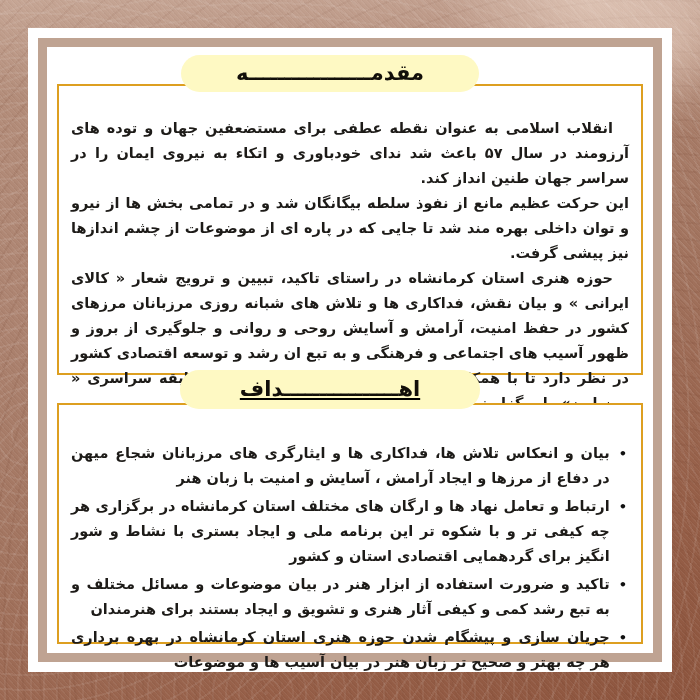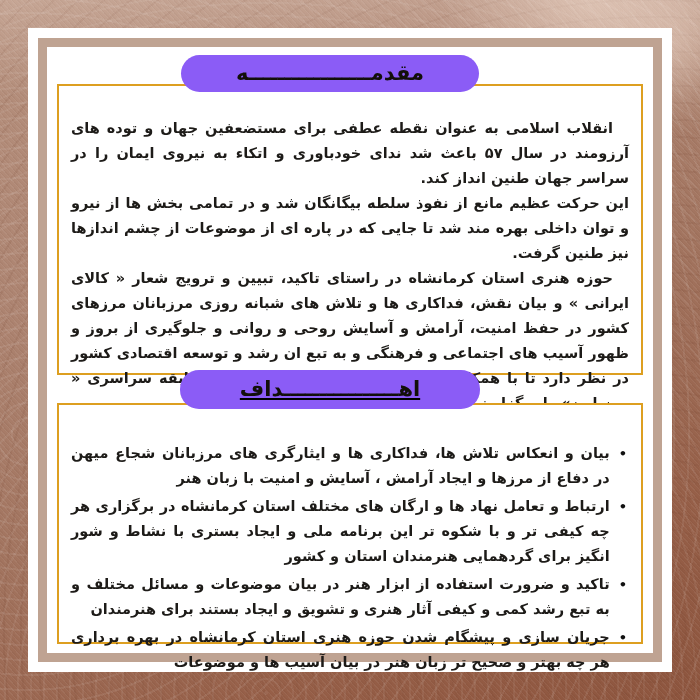--- a/index.html
+++ b/index.html
@@ -28,21 +28,21 @@
   .frame-band{position:absolute;inset:10px;border:9px solid #bfa392;pointer-events:none;}
 
   .section-box{
     position:absolute;left:29px;width:586px;box-sizing:border-box;
     border:2px solid #dd9f20;background:#ffffff;
   }
   #box-intro{top:56px;height:291px;}
   #box-objectives{top:375px;height:241px;}
 
   .header-pill{
-    position:absolute;z-index:3;background:#8b5cf6;border-radius:19px;
+    position:absolute;z-index:3;background:#fef9c3;border-radius:19px;
     display:flex;align-items:center;justify-content:center;
   }
   #pill-intro{left:153px;top:27px;width:298px;height:37px;}
   #pill-objectives{left:152px;top:342px;width:300px;height:39px;text-decoration:underline;}
   .header-pill .pill-label{
     font-size:21px;font-weight:bold;color:#120f0a;white-space:nowrap;
     transform:translateY(-1px);
   }
 
   .intro-text{
@@ -67,38 +67,38 @@
 
 <div class="stage">
   <div class="bg"></div>
 
   <div class="card">
     <div class="frame-band"></div>
 
     <div class="section-box" id="box-intro">
       <div class="intro-text">
         <p class="indent">انقلاب اسلامی به عنوان نقطه عطفی برای مستضعفین جهان و توده های آرزومند در سال ۵۷ باعث شد ندای خودباوری و اتکاء به نیروی ایمان را در سراسر جهان طنین انداز کند.</p>
-        <p>این حرکت عظیم مانع از نفوذ سلطه بیگانگان شد و در تمامی بخش ها از نیرو و توان داخلی بهره مند شد تا جایی که در پاره ای از موضوعات از چشم اندازها نیز طنین گرفت.</p>
+        <p>این حرکت عظیم مانع از نفوذ سلطه بیگانگان شد و در تمامی بخش ها از نیرو و توان داخلی بهره مند شد تا جایی که در پاره ای از موضوعات از چشم اندازها نیز پیشی گرفت.</p>
         <p class="indent">حوزه هنری استان کرمانشاه در راستای تاکید، تبیین و ترویج شعار « کالای ایرانی » و بیان نقش، فداکاری ها و تلاش های شبانه روزی مرزبانان مرزهای کشور در حفظ امنیت، آرامش و آسایش روحی و روانی و جلوگیری از بروز و ظهور آسیب های اجتماعی و فرهنگی و به تبع ان رشد و توسعه اقتصادی کشور در نظر دارد تا با همکاری فرماندهی مرزبانی استان و... مسابقه سراسری « مرز امن» را برگزار نماید.</p>
       </div>
     </div>
 
     <div class="header-pill" id="pill-intro">
       <span class="pill-label">مقدمـــــــــــــــــه</span>
     </div>
 
     <div class="section-box" id="box-objectives">
       <ul class="objectives-list">
         <li>
           <span class="bullet-dot">•</span>
           <span class="item-text">بیان و انعکاس تلاش ها، فداکاری ها و ایثارگری های مرزبانان شجاع میهن در دفاع از مرزها و ایجاد آرامش ، آسایش و امنیت با زبان هنر</span>
         </li>
         <li>
           <span class="bullet-dot">•</span>
-          <span class="item-text">ارتباط و تعامل نهاد ها و ارگان های مختلف استان کرمانشاه  در برگزاری هر چه کیفی تر و با شکوه تر این برنامه ملی و ایجاد بستری با نشاط و شور انگیز برای گردهمایی هنرمندان استان و کشور</span>
+          <span class="item-text">ارتباط و تعامل نهاد ها و ارگان های مختلف استان کرمانشاه  در برگزاری هر چه کیفی تر و با شکوه تر این برنامه ملی و ایجاد بستری با نشاط و شور انگیز برای گردهمایی اقتصادی استان و کشور</span>
         </li>
         <li>
           <span class="bullet-dot">•</span>
           <span class="item-text">تاکید و ضرورت استفاده از ابزار هنر در بیان موضوعات و مسائل مختلف و به تبع رشد کمی و کیفی آثار هنری و تشویق و ایجاد بستند برای هنرمندان</span>
         </li>
         <li>
 
           <span class="bullet-dot">•</span>
           <span class="item-text">جریان سازی و پیشگام شدن حوزه هنری استان کرمانشاه در بهره برداری هر چه بهتر و صحیح تر زبان هنر در بیان آسیب ها و موضوعات</span>
         </li>

